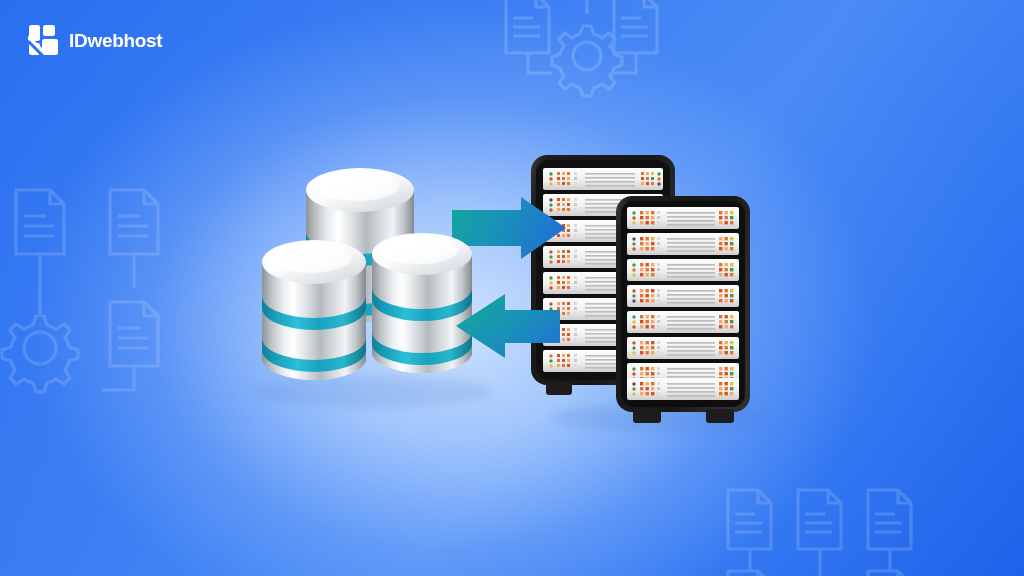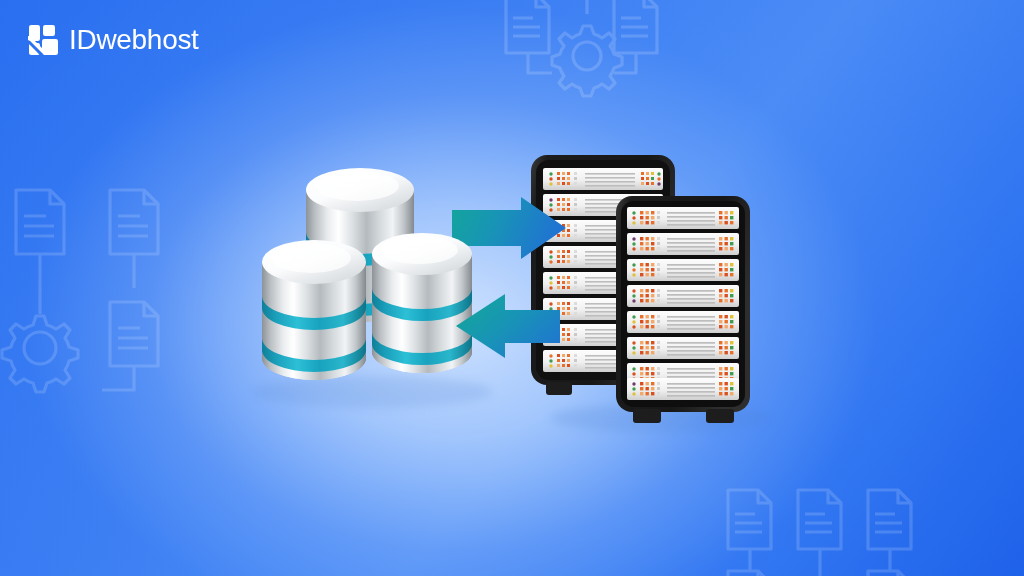--- a/index.html
+++ b/index.html
@@ -19,21 +19,21 @@
   .wm{position:absolute;opacity:.20;}
   .wm svg{display:block;}
   .wm-tl{left:-58px;top:160px;}
   .wm-tm{left:492px;top:-42px;}
   .wm-br{left:706px;top:468px;}
 
   
   .logo{position:absolute;left:28px;top:24px;display:flex;align-items:center;gap:9px;}
   .logo-mark{width:32px;height:32px;position:relative;flex:0 0 auto;}
   .logo-text{
-    color:#ffffff;font-size:28px;font-weight:normal;letter-spacing:-0.3px;
+    color:#ffffff;font-size:19px;font-weight:bold;letter-spacing:-0.3px;
     font-family:"Liberation Sans", sans-serif;line-height:1;
   }
 
   
   .art{position:absolute;left:0;top:0;width:1024px;height:576px;}
 
   
   .db{position:absolute;}
   .db-back{left:306px;top:168px;}
   .db-left{left:262px;top:240px;}

